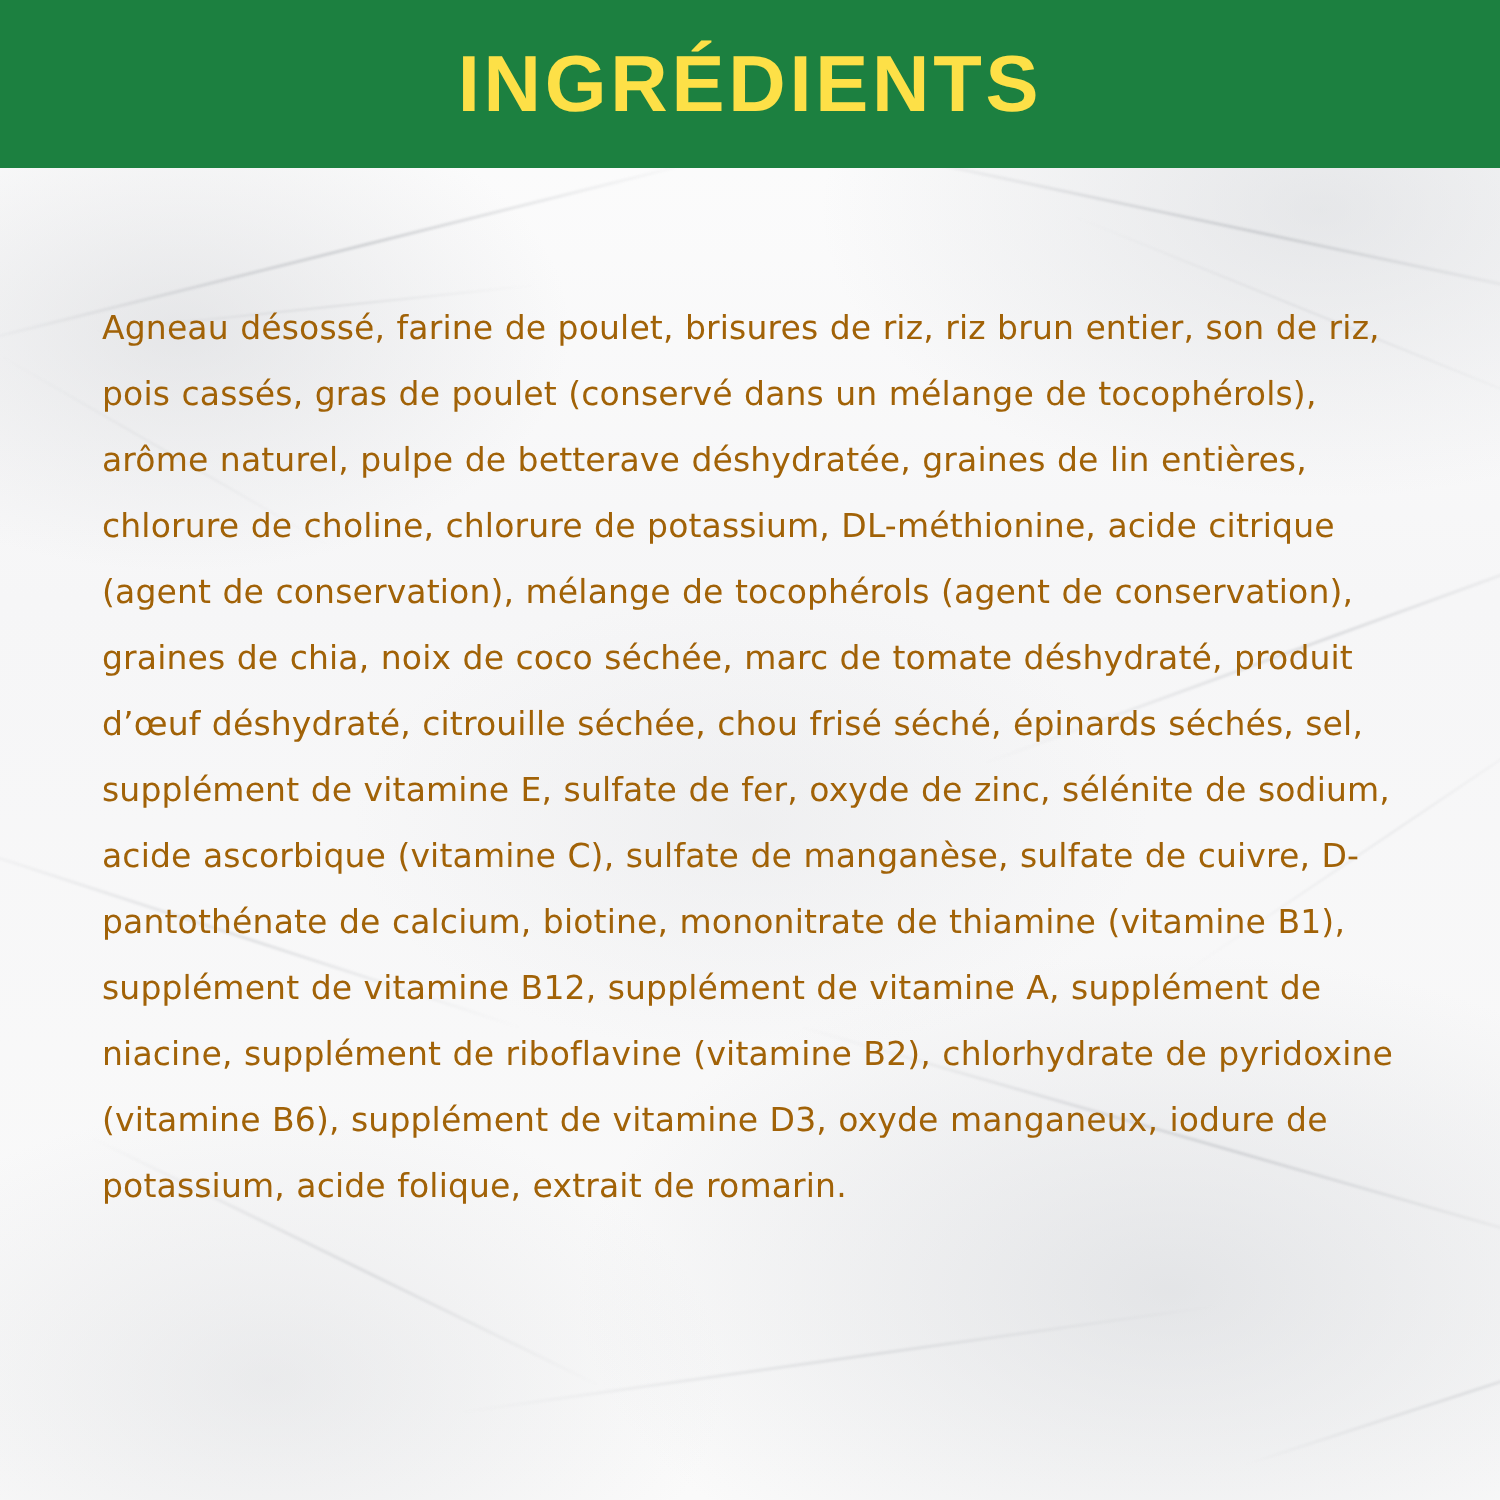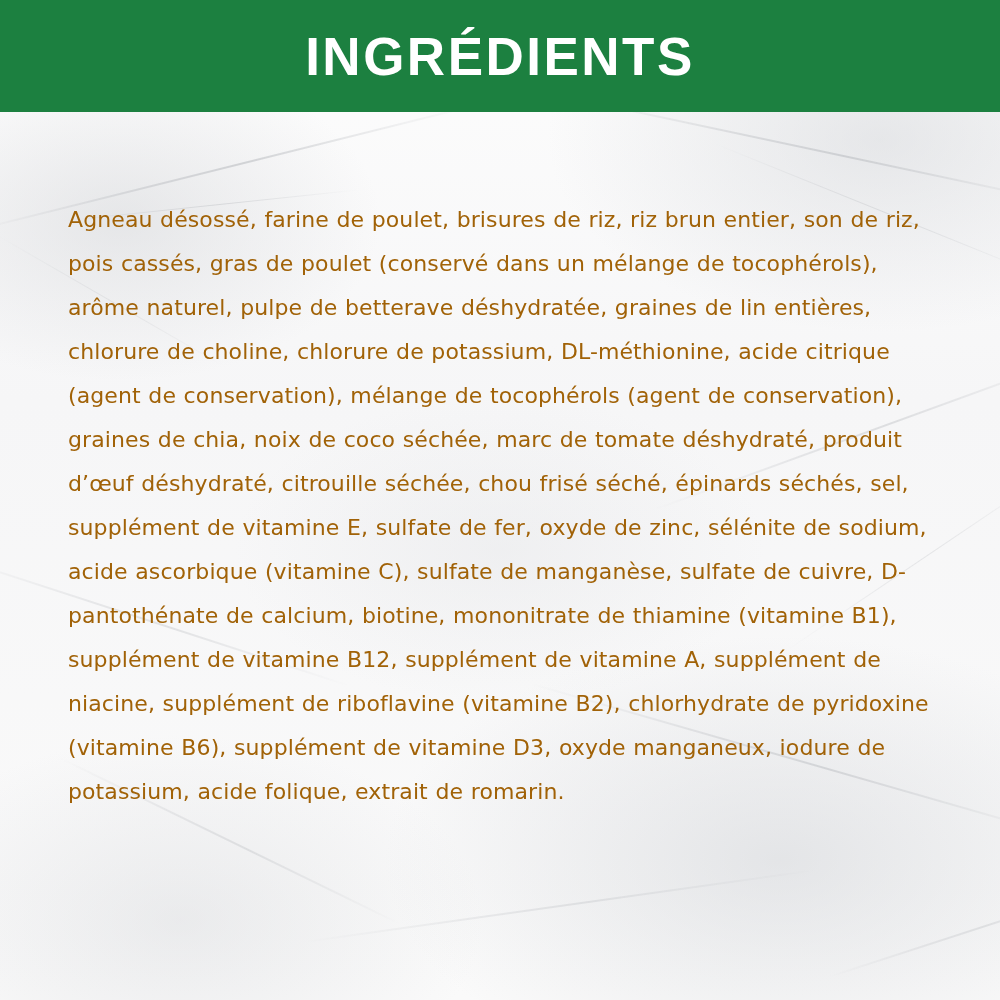--- a/index.html
+++ b/index.html
@@ -59,21 +59,21 @@
     top: 0;
     width: 1000px;
     height: 112px;
     background: #1c8040;
     display: flex;
     align-items: center;
     justify-content: center;
     z-index: 3;
   }
   .header-title {
-    color: #ffffff;
+    color: #fde047;
     font-size: 53px;
     font-weight: bold;
     letter-spacing: 2.5px;
     line-height: 1;
     text-align: left;
     font-family: "Liberation Sans", sans-serif;
   }
 
   
   .content {

